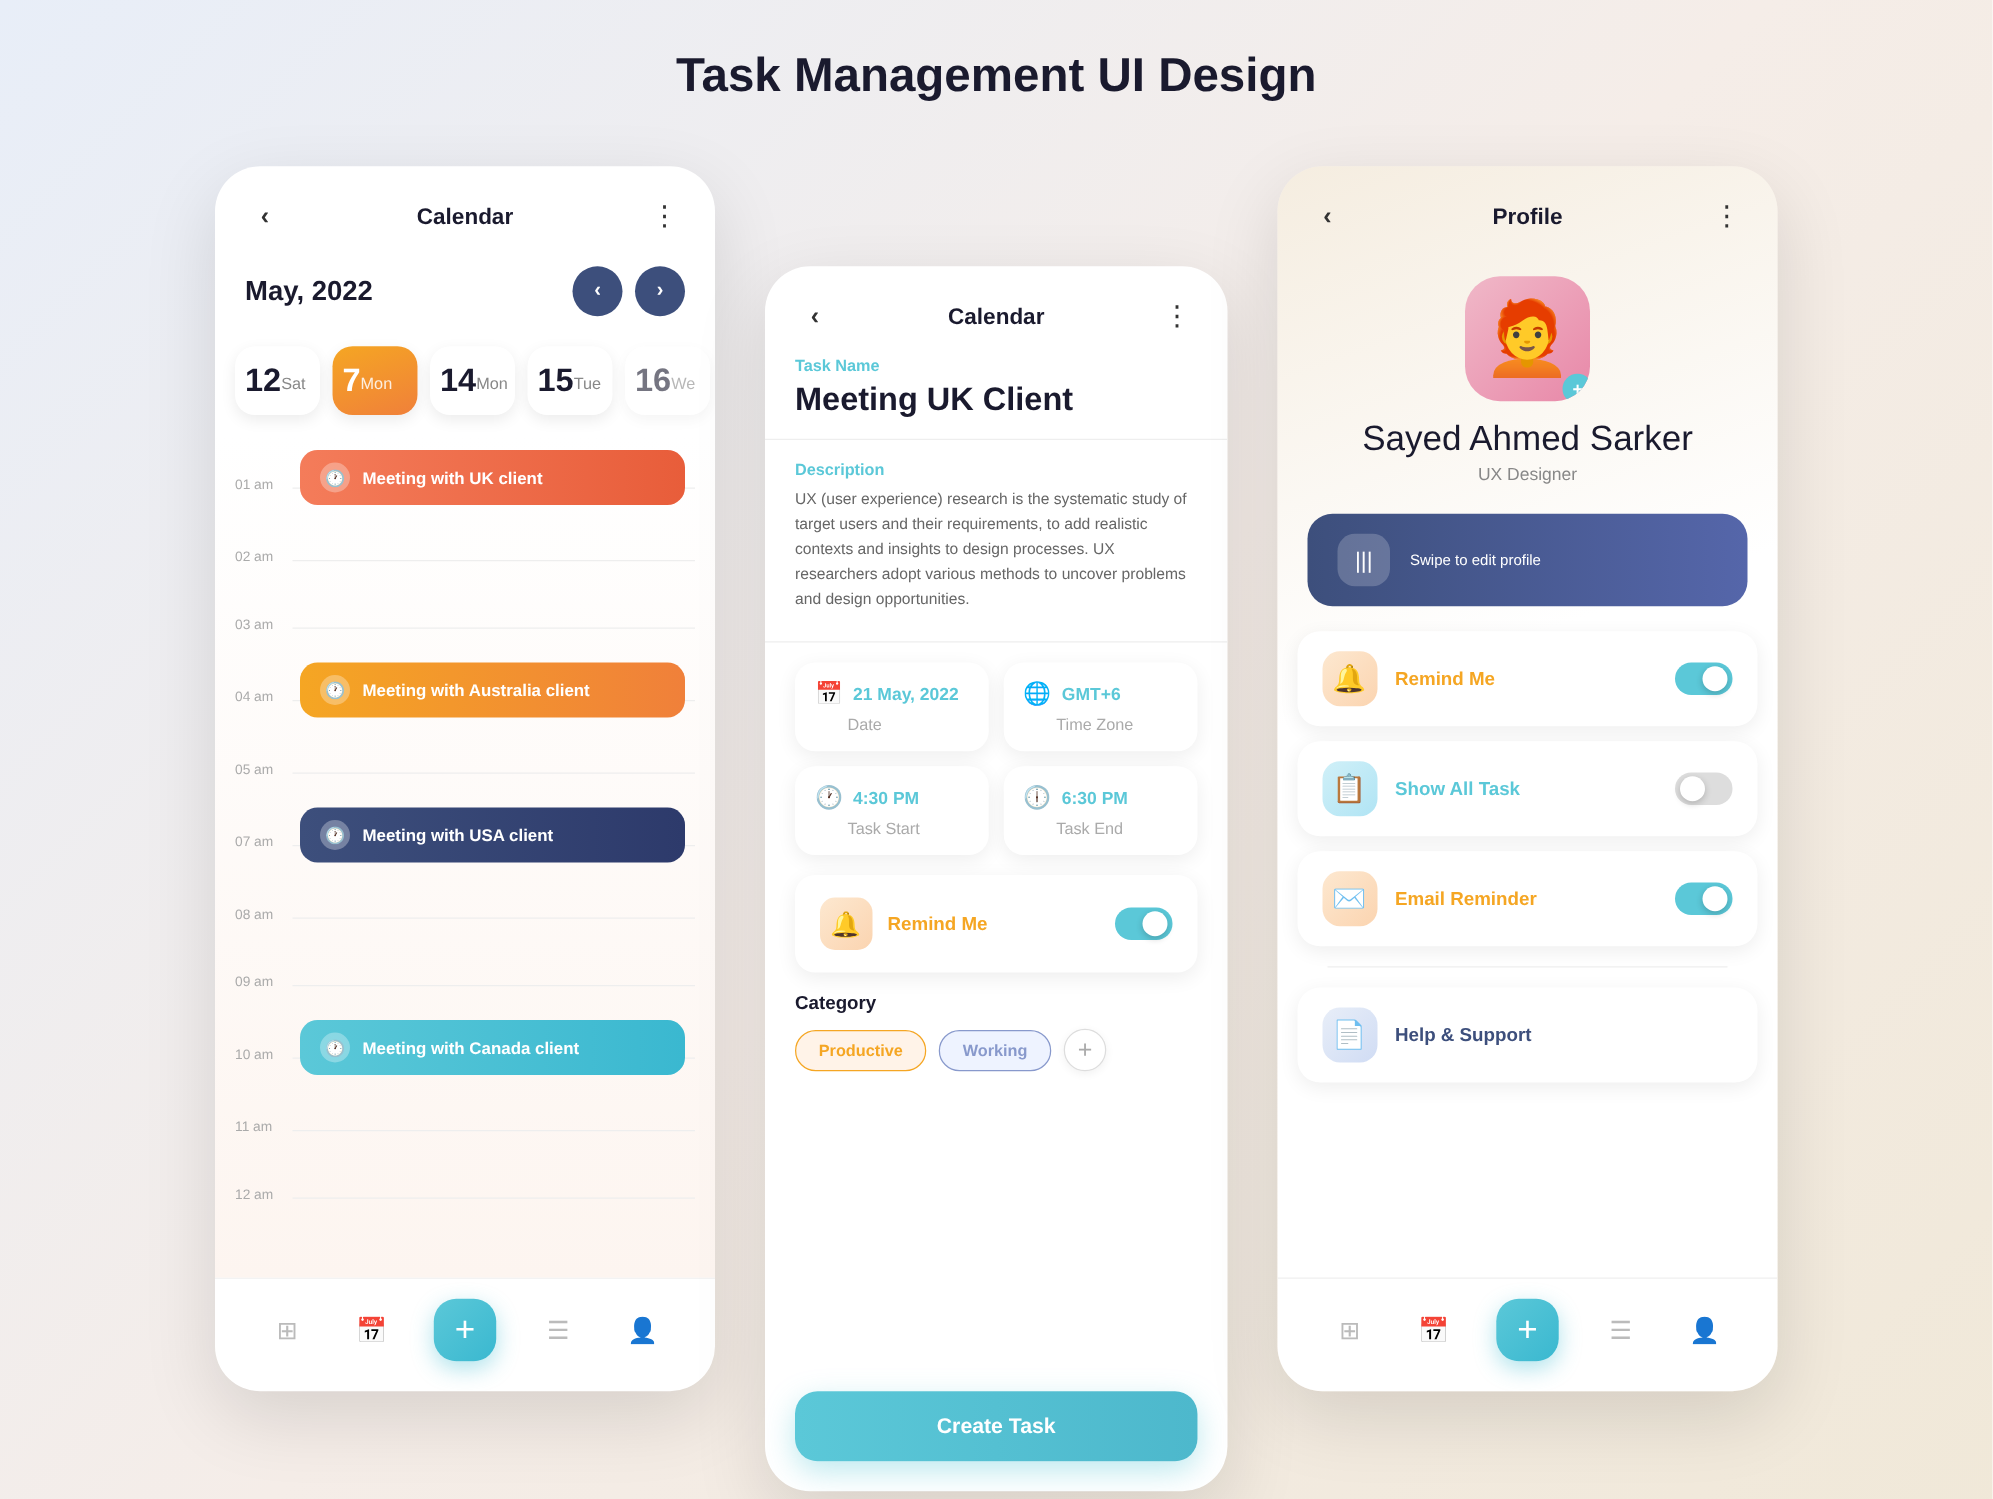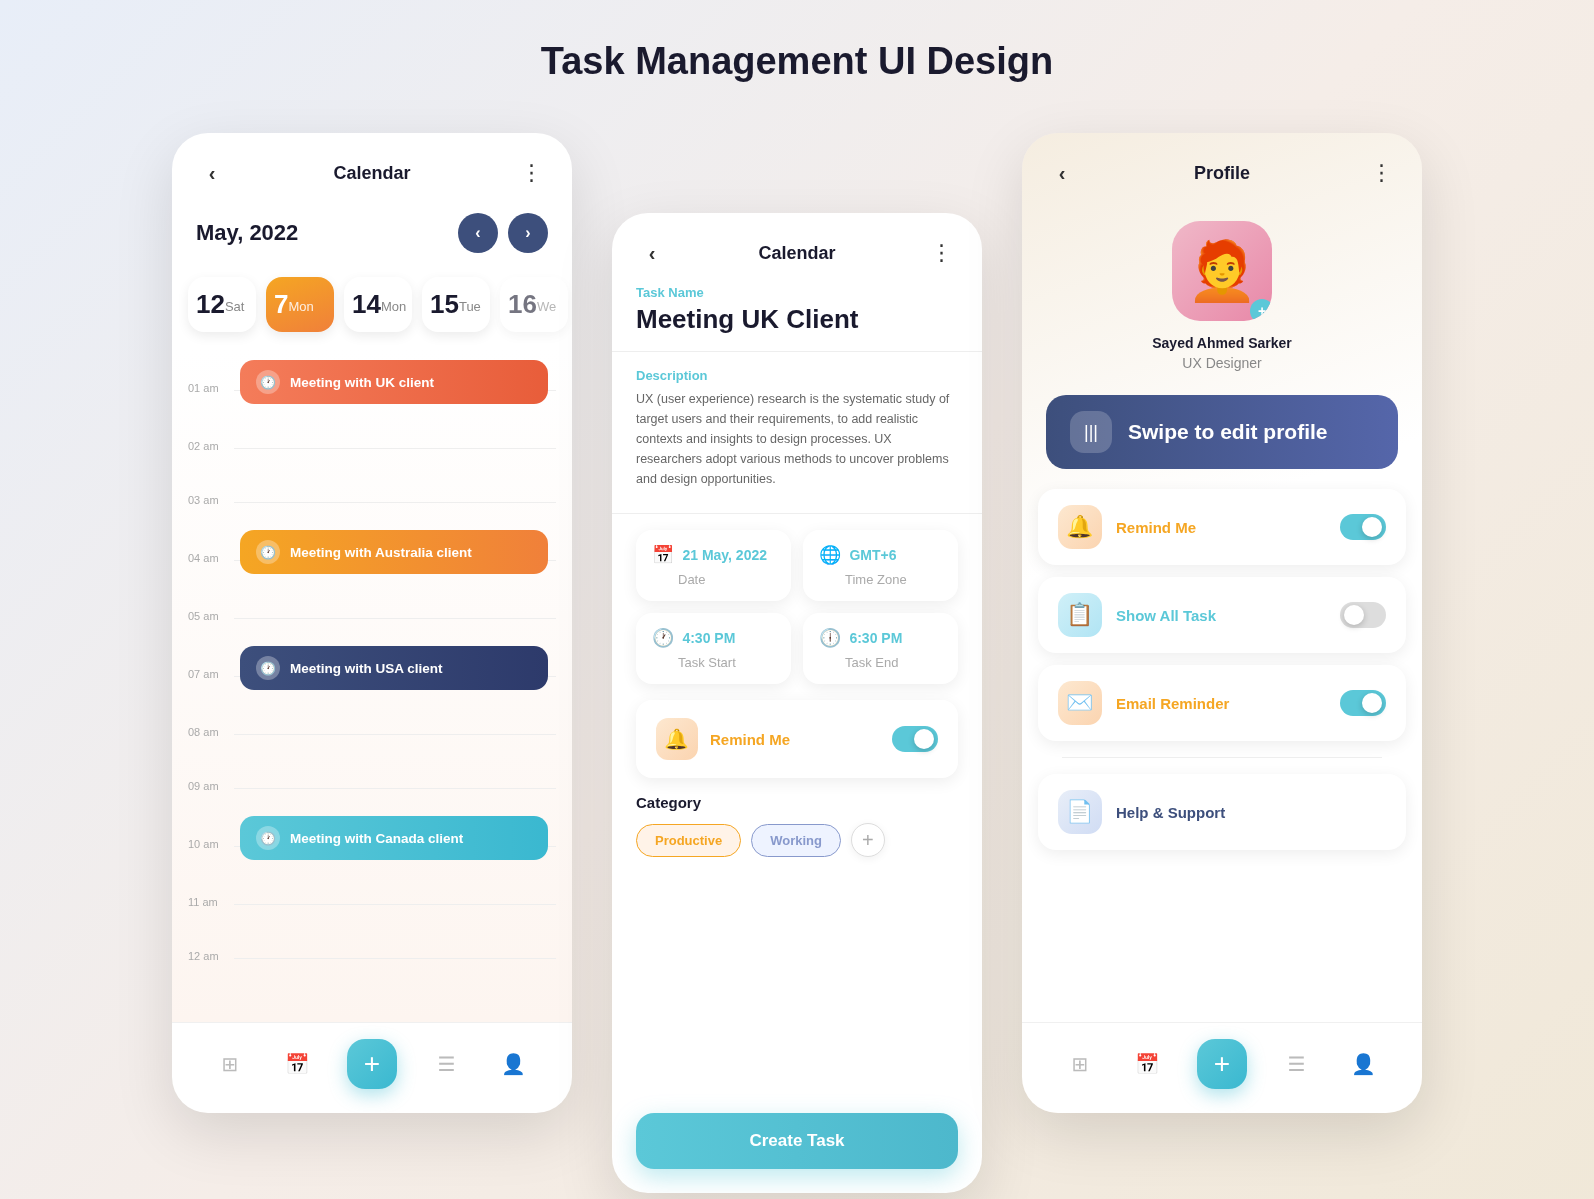--- a/index.html
+++ b/index.html
@@ -429,22 +429,22 @@
       bottom: -2px; right: -2px;
       width: 24px; height: 24px;
       border-radius: 50%;
       background: #5bc8d8;
       color: #fff;
       display: flex; align-items: center; justify-content: center;
       font-size: 14px;
       font-weight: 700;
     }
     .profile-name {
-      font-size: 14px;
-      font-weight: 700;
+      font-size: 28px;
+      font-weight: 400;
       color: #1a1a2e;
       margin-bottom: 4px;
       text-align: right;
     }
     .profile-role {
       font-size: 14px;
       color: #888;
     }
     
     .swipe-edit-btn {
@@ -459,22 +459,22 @@
     }
     .swipe-icon {
       width: 42px; height: 42px;
       border-radius: 14px;
       background: rgba(255,255,255,0.2);
       display: flex; align-items: center; justify-content: center;
       color: #fff;
       font-size: 18px;
     }
     .swipe-label {
-      font-size: 21px;
-      font-weight: 700;
+      font-size: 12px;
+      font-weight: 400;
       color: #fff;
       text-align: right;
     }
     
     .profile-menu {
       padding: 0 16px;
       display: flex;
       flex-direction: column;
       gap: 12px;
     }

